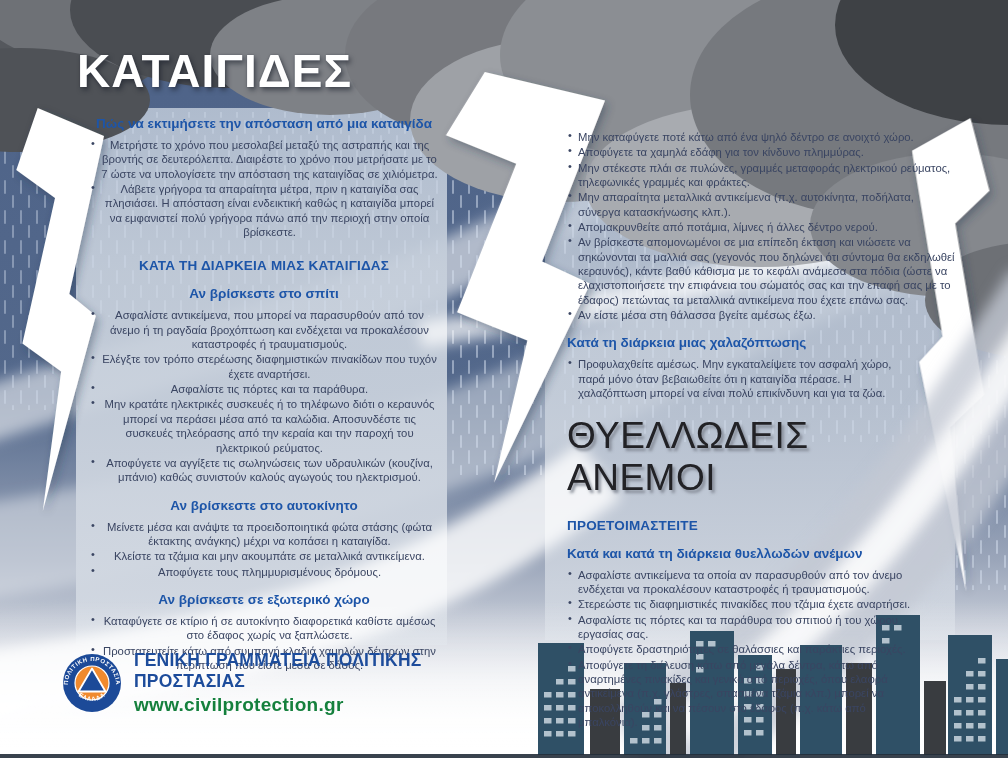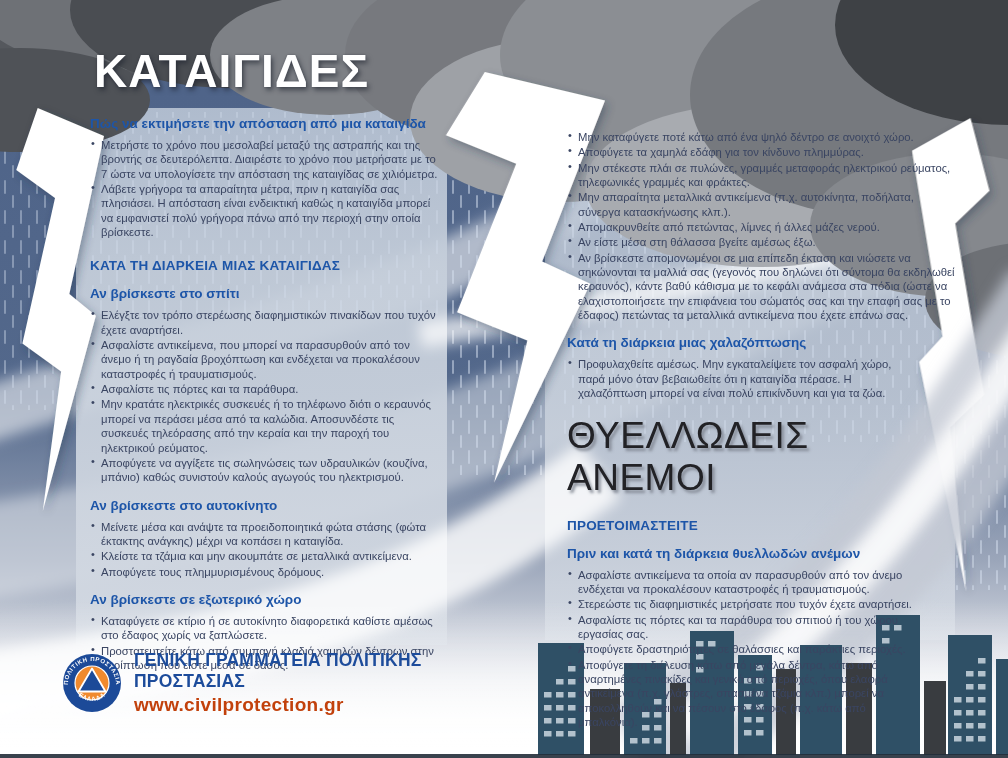--- a/index.html
+++ b/index.html
@@ -8,34 +8,34 @@
     width:1008px;height:758px;
     overflow:hidden;
     font-family:"Liberation Sans","DejaVu Sans",sans-serif;
     -webkit-font-smoothing:antialiased;
   }
   #bg{position:absolute;inset:0;z-index:0;}
   .overlay{position:absolute;z-index:2;}
 
   
   #title-left{
-    left:94px;top:44px;
+    left:77px;top:44px;
     font-size:46px;font-weight:700;letter-spacing:1px;
     color:#ffffff;
     text-shadow:2px 3px 5px rgba(25,30,42,.6), 0 0 2px rgba(40,45,60,.4);
   }
   
   .h-mega{
     font-size:37px;font-weight:400;letter-spacing:.5px;
     color:#222226;
     text-shadow:2.5px 2.5px 3px rgba(125,130,142,.85);
     margin:14px 0 6px 0;
   }
 
-  #col-left{left:90px;top:116px;width:348px;}
+  #col-left{left:90px;top:116px;width:348px;text-align:center;}
   #col-right{left:567px;top:130px;width:392px;}
 
   .section{margin:0;}
   .h-sub{
     font-size:13.5px;font-weight:700;color:#1d55a8;
     margin:13px 0 7px 0;
   }
   .h-caps{
     font-size:13.5px;font-weight:700;color:#1d55a8;
     margin:19px 0 3px 0;letter-spacing:.2px;
@@ -56,21 +56,21 @@
   #footer{
     left:62px;top:650px;width:430px;
     display:flex;align-items:center;gap:12px;
   }
   #footer .logo{flex:0 0 auto;width:60px;height:60px;}
   #footer .ftext{display:flex;flex-direction:column;gap:2px;}
   #footer .org{
     font-size:17.5px;font-weight:700;color:#1d4c9b;letter-spacing:.2px;
   }
   #footer .url{
-    font-size:19px;font-weight:700;color:#c2410c;letter-spacing:.3px;
+    font-size:19px;font-weight:700;color:#15803d;letter-spacing:.3px;
   }
 </style>
 </head>
 <body>
 
 <div id="poster">
 
   <svg id="bg" width="1008" height="758" viewBox="0 0 1008 758" xmlns="http://www.w3.org/2000/svg">
     <defs>
       <linearGradient id="baseGrad" x1="0" y1="0" x2="0" y2="1">
@@ -240,22 +240,22 @@
           <li>Μετρήστε το χρόνο που μεσολαβεί μεταξύ της αστραπής και της βροντής σε δευτερόλεπτα. Διαιρέστε το χρόνο που μετρήσατε με το 7 ώστε να υπολογίσετε την απόσταση της καταιγίδας σε χιλιόμετρα.</li>
           <li>Λάβετε γρήγορα τα απαραίτητα μέτρα, πριν η καταιγίδα σας πλησιάσει. Η απόσταση είναι ενδεικτική καθώς η καταιγίδα μπορεί να εμφανιστεί πολύ γρήγορα πάνω από την περιοχή στην οποία βρίσκεστε.</li>
         </ul>
       </div>
       <div class="section">
         <div class="h-caps">ΚΑΤΑ ΤΗ ΔΙΑΡΚΕΙΑ ΜΙΑΣ ΚΑΤΑΙΓΙΔΑΣ</div>
       </div>
       <div class="section">
         <div class="h-sub">Αν βρίσκεστε στο σπίτι</div>
         <ul class="bullets">
+          <li>Ασφαλίστε αντικείμενα, που μπορεί να παρασυρθούν από τον άνεμο ή τη ραγδαία βροχόπτωση και ενδέχεται να προκαλέσουν καταστροφές ή τραυματισμούς.</li>
           <li>Ελέγξτε τον τρόπο στερέωσης διαφημιστικών πινακίδων που τυχόν έχετε αναρτήσει.</li>
-          <li>Ασφαλίστε αντικείμενα, που μπορεί να παρασυρθούν από τον άνεμο ή τη ραγδαία βροχόπτωση και ενδέχεται να προκαλέσουν καταστροφές ή τραυματισμούς.</li>
           <li>Ασφαλίστε τις πόρτες και τα παράθυρα.</li>
           <li>Μην κρατάτε ηλεκτρικές συσκευές ή το τηλέφωνο διότι ο κεραυνός μπορεί να περάσει μέσα από τα καλώδια. Αποσυνδέστε τις συσκευές τηλεόρασης από την κεραία και την παροχή του ηλεκτρικού ρεύματος.</li>
           <li>Αποφύγετε να αγγίξετε τις σωληνώσεις των υδραυλικών (κουζίνα, μπάνιο) καθώς συνιστούν καλούς αγωγούς του ηλεκτρισμού.</li>
         </ul>
       </div>
       <div class="section">
         <div class="h-sub">Αν βρίσκεστε στο αυτοκίνητο</div>
         <ul class="bullets">
           <li>Μείνετε μέσα και ανάψτε τα προειδοποιητικά φώτα στάσης (φώτα έκτακτης ανάγκης) μέχρι να κοπάσει η καταιγίδα.</li>
           <li>Κλείστε τα τζάμια και μην ακουμπάτε σε μεταλλικά αντικείμενα.</li>
@@ -272,42 +272,42 @@
     </div>
 
   <div class="overlay" id="col-right">
     <div>
         <div class="section">
           <ul class="bullets">
             <li>Μην καταφύγετε ποτέ κάτω από ένα ψηλό δέντρο σε ανοιχτό χώρο.</li>
             <li>Αποφύγετε τα χαμηλά εδάφη για τον κίνδυνο πλημμύρας.</li>
             <li>Μην στέκεστε πλάι σε πυλώνες, γραμμές μεταφοράς ηλεκτρικού ρεύματος, τηλεφωνικές γραμμές και φράκτες.</li>
             <li>Μην απαραίτητα μεταλλικά αντικείμενα (π.χ. αυτοκίνητα, ποδήλατα, σύνεργα κατασκήνωσης κλπ.).</li>
-            <li>Απομακρυνθείτε από πετώντας, λίμνες ή άλλες μάζες νερού.</li>
+            <li>Απομακρυνθείτε από ποτάμια, λίμνες ή άλλες δέντρο νερού.</li>
+            <li>Αν βρίσκεστε απομονωμένοι σε μια επίπεδη έκταση και νιώσετε να σηκώνονται τα μαλλιά σας (γεγονός που δηλώνει ότι σύντομα θα εκδηλωθεί κεραυνός), κάντε βαθύ κάθισμα με το κεφάλι ανάμεσα στα πόδια (ώστε να ελαχιστοποιήσετε την επιφάνεια του σώματός σας και την επαφή σας με το έδαφος) πετώντας τα μεταλλικά αντικείμενα που έχετε επάνω σας.</li>
             <li>Αν είστε μέσα στη θάλασσα βγείτε αμέσως έξω.</li>
-            <li>Αν βρίσκεστε απομονωμένοι σε μια επίπεδη έκταση και νιώσετε να σηκώνονται τα μαλλιά σας (γεγονός που δηλώνει ότι σύντομα θα εκδηλωθεί κεραυνός), κάντε βαθύ κάθισμα με το κεφάλι ανάμεσα στα πόδια (ώστε να ελαχιστοποιήσετε την επιφάνεια του σώματός σας και την επαφή σας με το έδαφος) πετώντας τα μεταλλικά αντικείμενα που έχετε επάνω σας.</li>
           </ul>
         </div>
         <div class="section last">
           <div class="h-sub">Κατά τη διάρκεια μιας χαλαζόπτωσης</div>
           <ul class="bullets">
             <li>Προφυλαχθείτε αμέσως. Μην εγκαταλείψετε τον ασφαλή χώρο, παρά μόνο όταν βεβαιωθείτε ότι η καταιγίδα πέρασε. Η χαλαζόπτωση μπορεί να είναι πολύ επικίνδυνη και για τα ζώα.</li>
           </ul>
         </div>
       </div>
     <div class="h-mega">ΘΥΕΛΛΩΔΕΙΣ ΑΝΕΜΟΙ</div>
     <div>
         <div class="section">
           <div class="h-caps">ΠΡΟΕΤΟΙΜΑΣΤΕΙΤΕ</div>
         </div>
         <div class="section last">
-          <div class="h-sub">Πριν και κατά τη διάρκεια θυελλωδών ανέμων</div>
+          <div class="h-sub">Κατά και κατά τη διάρκεια θυελλωδών ανέμων</div>
           <ul class="bullets">
             <li>Ασφαλίστε αντικείμενα τα οποία αν παρασυρθούν από τον άνεμο ενδέχεται να προκαλέσουν καταστροφές ή τραυματισμούς.</li>
-            <li>Στερεώστε τις διαφημιστικές μετρήσατε που τυχόν έχετε αναρτήσει.</li>
+            <li>Στερεώστε τις διαφημιστικές πινακίδες που τζάμια έχετε αναρτήσει.</li>
             <li>Ασφαλίστε τις πόρτες και τα παράθυρα του σπιτιού ή του χώρου εργασίας σας.</li>
             <li>Αποφύγετε δραστηριότητες σε θαλάσσιες και παράκτιες περιοχές.</li>
             <li>Αποφύγετε τη διέλευση κάτω από μεγάλα δέντρα, κάτω από αναρτημένες πινακίδες και γενικά από περιοχές, όπου ελαφρά αντικείμενα (π.χ. γλάστρες, σπασμένα τζάμια κλπ.) μπορεί να αποκολληθούν και να πέσουν στο έδαφος (π.χ. κάτω από μπαλκόνια).</li>
           </ul>
         </div>
       </div>
   </div>
 
   <div class="overlay" id="footer">
     <svg class="logo" viewBox="0 0 60 60" xmlns="http://www.w3.org/2000/svg">

